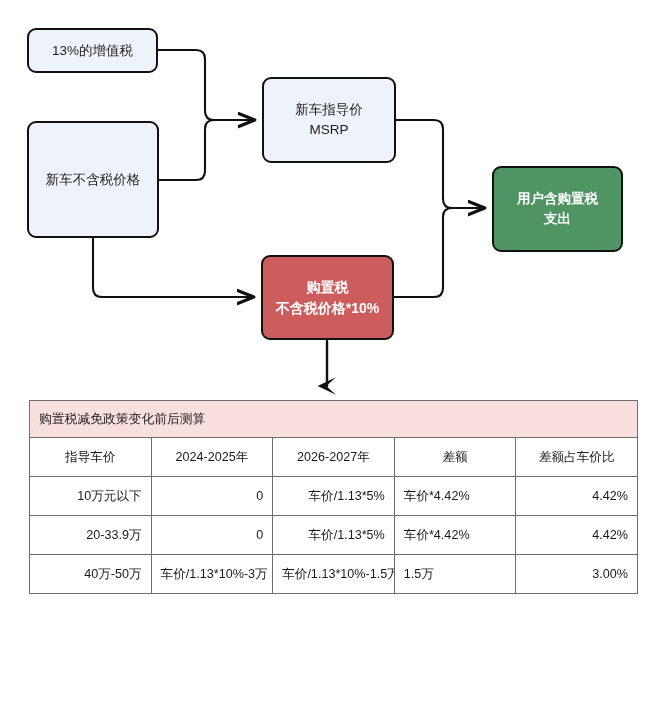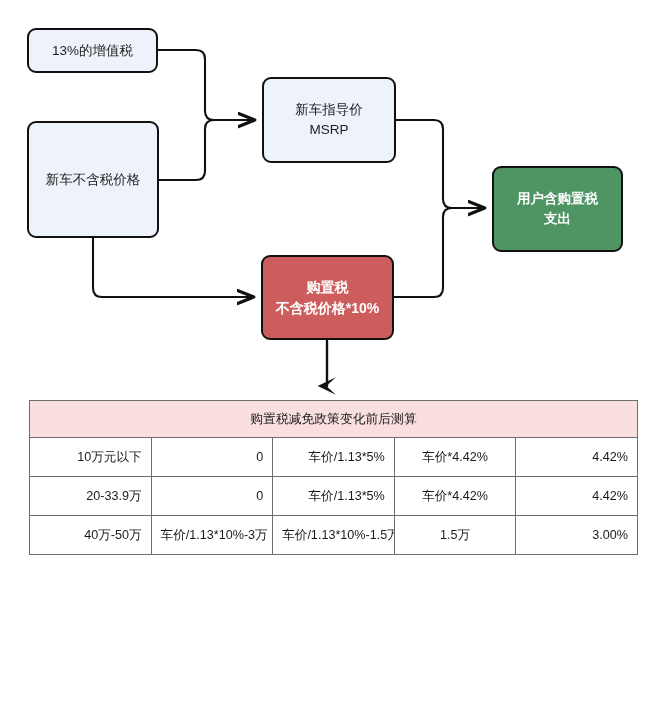--- a/index.html
+++ b/index.html
@@ -87,31 +87,31 @@
     border: 1.4px solid #6e6e6e;
     padding: 0 9px;
     height: 38px;
     font-weight: 400;
     vertical-align: middle;
     overflow: hidden;
     white-space: nowrap;
   }
   .tbl-title {
     background: #fadfdf;
-    text-align: center;
+    text-align: left;
     height: 36px !important;
     font-size: 12.8px;
   }
   .tbl-head td {
     text-align: center;
   }
   .c1 { width: 101px; text-align: right; }
   .c2 { width: 142px; text-align: right; }
   .c3 { width: 158px; text-align: right; }
-  .c4 { width: 91px;  text-align: center; }
+  .c4 { width: 91px;  text-align: left; }
   .c5 { width: 117px; text-align: right; }
   .tbl-head .c1, .tbl-head .c2, .tbl-head .c3,
   .tbl-head .c4, .tbl-head .c5 { text-align: center; }
 </style>
 </head>
 <body>
 
 <div id="flowchart">
 
   <svg id="flow-svg" viewBox="0 0 650 400">
@@ -161,20 +161,27 @@
   </div>
 
 </div>
 
 <div id="table-wrap">
   <table class="calc-table">
     <tbody>
       <tr>
         <td class="tbl-title" colspan="5">购置税减免政策变化前后测算</td>
       </tr>
+      <tr class="tbl-head">
+        <td class="c1">指导车价</td>
+        <td class="c2">2024-2025年</td>
+        <td class="c3">2026-2027年</td>
+        <td class="c4">差额</td>
+        <td class="c5">差额占车价比</td>
+      </tr>
 
       <tr>
         <td class="c1">10万元以下</td>
         <td class="c2">0</td>
         <td class="c3">车价/1.13*5%</td>
         <td class="c4">车价*4.42%</td>
         <td class="c5">4.42%</td>
       </tr>
       <tr>
         <td class="c1">20-33.9万</td>

